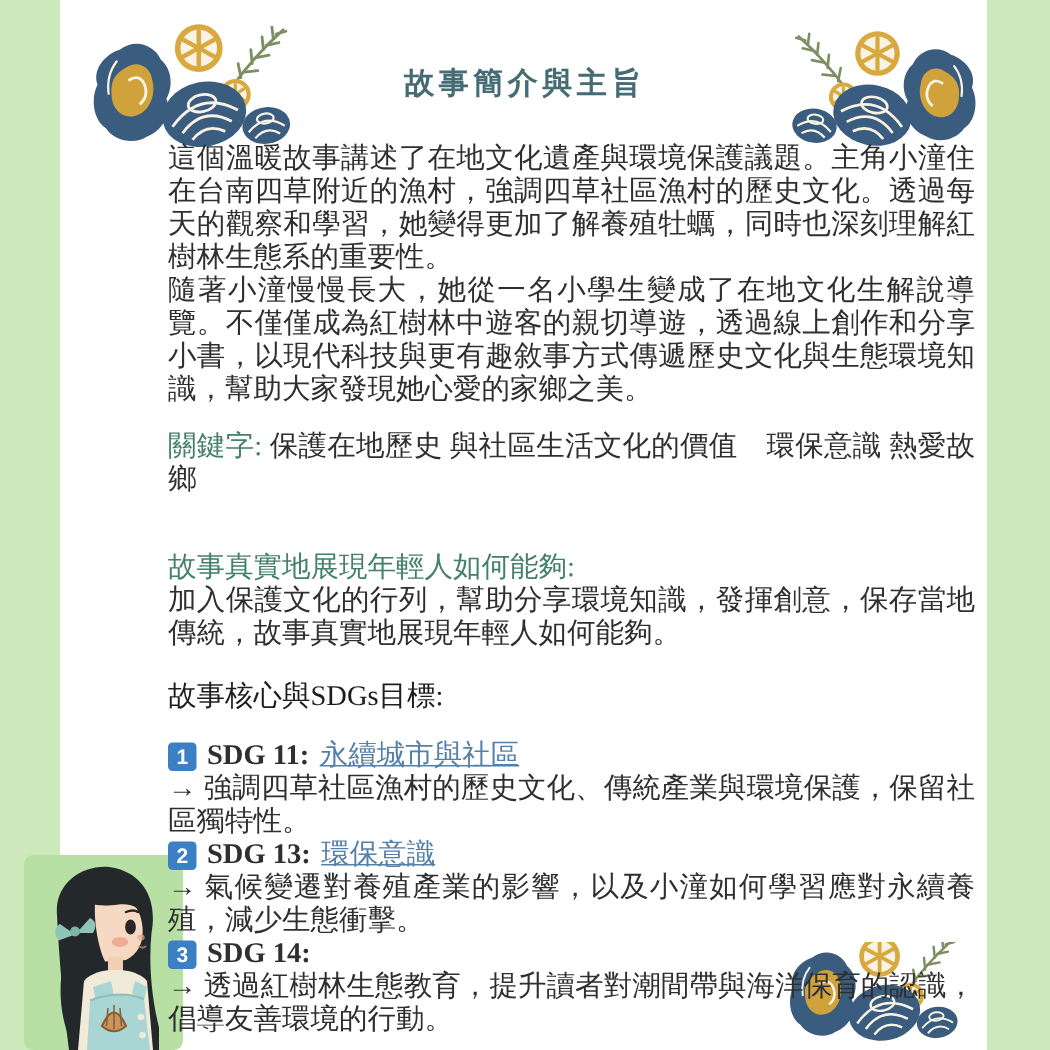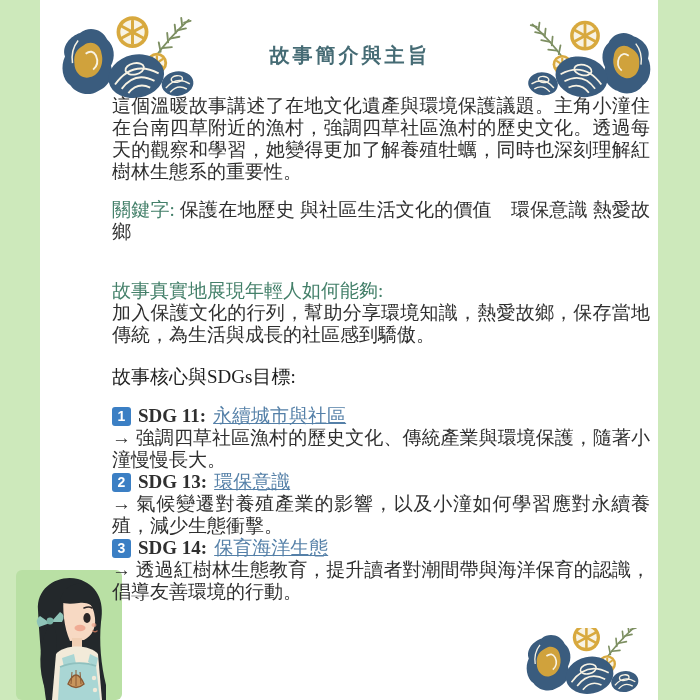--- a/index.html
+++ b/index.html
@@ -184,49 +184,49 @@
       <path d="M52,114 Q60,96 68,114 Q60,121 52,114 Z" fill="#c8955c" stroke="#8a5a34" stroke-width="1.4"></path>
       <path d="M60,100 L60,116 M56,102 L55,114 M64,102 L65,114" stroke="#8a5a34" stroke-width="1" fill="none"></path>
     </g>
   </svg>
 
   <h1 class="title">故事簡介與主旨</h1>
 
   <div class="content">
 
     <p>這個溫暖故事講述了在地文化遺產與環境保護議題。主角小潼住在台南四草附近的漁村，強調四草社區漁村的歷史文化。透過每天的觀察和學習，她變得更加了解養殖牡蠣，同時也深刻理解紅樹林生態系的重要性。</p>
+    <p>隨著小潼慢慢長大，她從一名小學生變成了在地文化生解說導覽。不僅僅成為紅樹林中遊客的親切導遊，透過線上創作和分享小書，以現代科技與更有趣敘事方式傳遞歷史文化與生態環境知識，幫助大家發現她心愛的家鄉之美。</p>
 
     <p class="keywords"><span class="kw-label">關鍵字:</span> <span>保護在地歷史 與社區生活文化的價值　環保意識 熱愛故鄉</span></p>
 
     <p class="youth-heading">故事真實地展現年輕人如何能夠:</p>
-    <p>加入保護文化的行列，幫助分享環境知識，熱愛故鄉，保存當地傳統，為生活與成長的社區感到驕傲。</p>
+    <p>加入保護文化的行列，幫助分享環境知識，發揮創意，保存當地傳統，故事真實地展現年輕人如何能夠。</p>
 
     <p class="sdg-heading">故事核心與SDGs目標:</p>
 
     <div class="sdg-block">
       <p class="sdg-line">
           <span class="badge">1</span>
           <span class="sdg-code">SDG 11:</span>
           <span class="sdg-title">永續城市與社區</span>
         </p>
-      <p>→ 強調四草社區漁村的歷史文化、傳統產業與環境保護，隨著小潼慢慢長大。</p>
+      <p>→ 強調四草社區漁村的歷史文化、傳統產業與環境保護，保留社區獨特性。</p>
     </div>
 
     <div>
       <p class="sdg-line">
           <span class="badge">2</span>
           <span class="sdg-code">SDG 13:</span>
           <span class="sdg-title">環保意識</span>
         </p>
       <p>→ 氣候變遷對養殖產業的影響，以及小潼如何學習應對永續養殖，減少生態衝擊。</p>
     </div>
 
     <div>
       <p class="sdg-line">
           <span class="badge">3</span>
           <span class="sdg-code">SDG 14:</span>
-          <span class="sdg-title">保育海洋生態</span>
         </p>
       <p>→ 透過紅樹林生態教育，提升讀者對潮間帶與海洋保育的認識，倡導友善環境的行動。</p>
     </div>
 
   </div>
 </div>
 
 </body></html>

